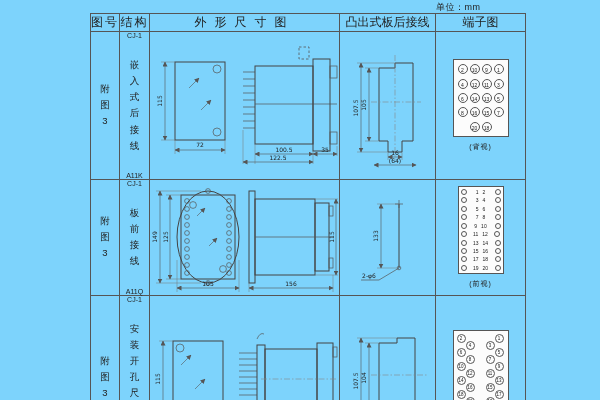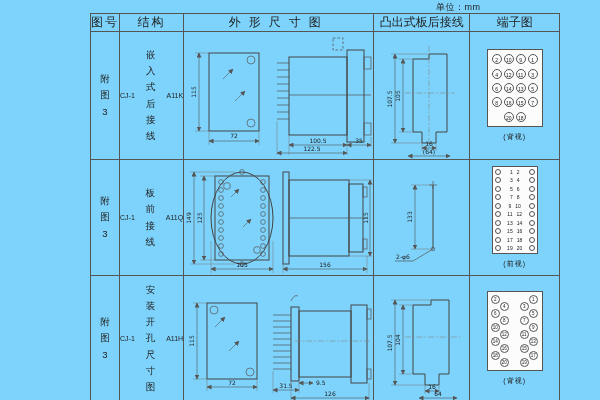--- a/index.html
+++ b/index.html
@@ -7,22 +7,22 @@
         font-family:"Liberation Sans","DejaVu Sans",sans-serif;color:#222;}
   .unit-label{position:absolute;left:436px;top:1px;font-size:9px;letter-spacing:.5px;}
   table.spec{position:absolute;left:90px;top:13px;border-collapse:collapse;table-layout:fixed;}
   table.spec th,table.spec td{border:1px solid #555;padding:0;vertical-align:middle;}
   th{font-weight:normal;font-size:12px;height:15px;white-space:nowrap;overflow:hidden;}
   th.sp2{letter-spacing:2px;}
   th.sp8{letter-spacing:8px;margin-top:48px;}
   td{text-align:center;}
   .vtext{width:11px;margin:0 auto;text-align:center;word-break:break-all;line-break:anywhere;
          font-size:9.5px;line-height:1.7;}
-  .struct-cell{display:flex;flex-direction:row;align-items:center;justify-content:center;
-               gap:10px;height:100%;}
+  .struct-cell{display:flex;flex-direction:column;align-items:center;justify-content:center;
+               gap:18px;height:100%;}
   .model,.code{font-size:7px;white-space:nowrap;}
   svg{display:block;margin:0 auto;}
   .ln{fill:none;stroke:#444;stroke-width:1;}
   .thin{fill:none;stroke:#555;stroke-width:.7;}
   .dim{fill:none;stroke:#555;stroke-width:.6;}
   .ext{fill:none;stroke:#777;stroke-width:.5;}
   .cl{fill:none;stroke:#888;stroke-width:.6;stroke-dasharray:6 2 1.5 2;}
   .dash{fill:none;stroke:#555;stroke-width:.8;stroke-dasharray:2.5 2;}
   svg text{font-size:6px;fill:#222;font-family:"DejaVu Sans",sans-serif;}
   .term-cell{display:flex;flex-direction:column;align-items:center;justify-content:center;

